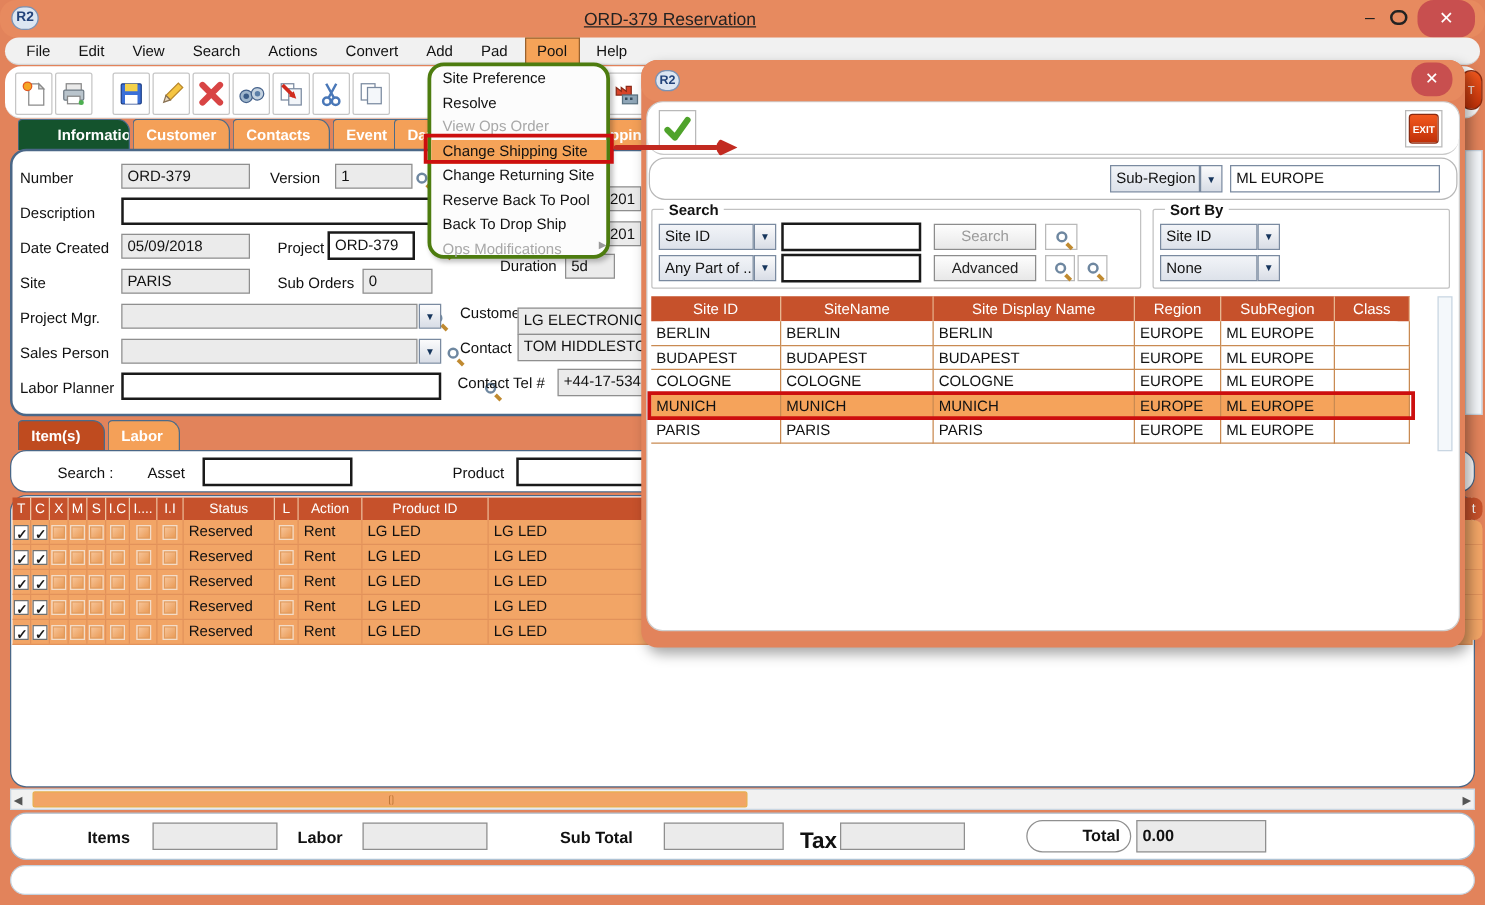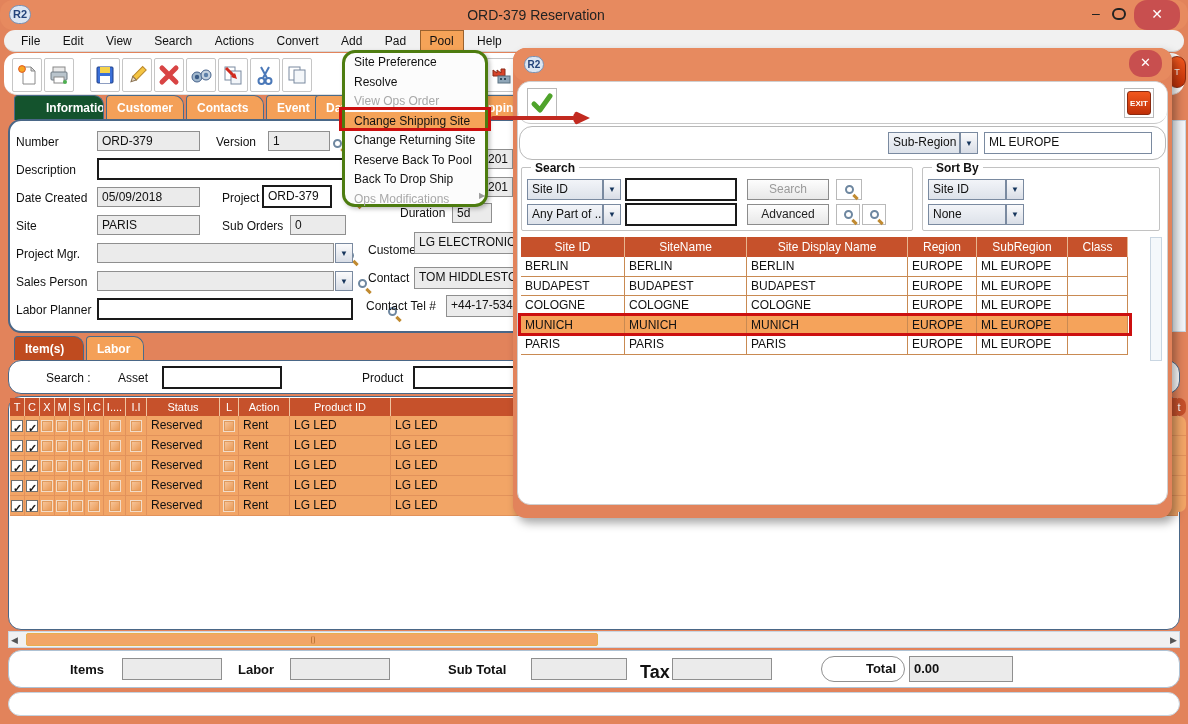--- a/index.html
+++ b/index.html
@@ -42,21 +42,21 @@
   svg{display:block;}
 </style>
 </head>
 <body>
 
 <div id="stage">
 
   
   <div class="abs" style="left:0;top:0;width:1188px;height:30px;background:#E78A5F;">
     <div class="abs" style="left:9px;top:5px;width:22px;height:19px;background:#DCE6F2;border:1px solid #7A92B4;color:#23437A;font-size:11px;font-weight:bold;text-align:center;line-height:17px;">R2</div>
-    <div class="abs" style="left:0;top:7px;width:1072px;text-align:center;font-size:14px;color:#222;">ORD-379 Reservation</div>
+    <div class="abs" style="left:0;top:7px;width:1072px;text-align:center;font-size:14px;color:#222;text-decoration:underline;">ORD-379 Reservation</div>
     <div class="abs" style="left:1082px;top:0;width:28px;height:30px;text-align:center;line-height:26px;color:#222;font-size:14px;">–</div>
     <div class="abs" style="left:1112px;top:8px;width:14px;height:12px;border:2px solid #222;"></div>
     <div class="abs" style="left:1134px;top:0;width:46px;height:30px;background:#C84F4F;color:#fff;text-align:center;line-height:28px;font-size:14px;">✕</div>
   </div>
 
   
   <div class="abs" style="left:4px;top:30px;width:1180px;height:22px;background:#F1F1F1;border-bottom:1px solid #D6D6D6;padding-left:8px;">
     <span class="menuitem">File</span>
     <span class="menuitem">Edit</span>
     <span class="menuitem">View</span>
@@ -209,21 +209,21 @@
   <div class="fld ed" style="left:97px;top:298px;width:256px;height:22px;"></div>
   <span class="mag abs" style="left:334px;top:302px;"></span>
 
   
   <div class="fld ro" style="left:452px;top:149px;width:61px;text-align:right;">5/201</div>
   <div class="fld ro" style="left:452px;top:177px;width:61px;text-align:right;">9/201</div>
   <div class="lbl" style="left:400px;top:206px;">Duration</div>
   <div class="fld ro" style="left:452px;top:203px;width:40px;">5d</div>
 
   <div class="lbl" style="left:368px;top:243px;">Customer</div>
-  <div class="fld ro" style="left:414px;top:232px;width:150px;height:22px;">LG ELECTRONIC</div>
+  <div class="fld ro" style="left:414px;top:246px;width:150px;height:22px;">LG ELECTRONIC</div>
   <div class="lbl" style="left:368px;top:271px;">Contact</div>
   <div class="fld ro" style="left:414px;top:267px;width:150px;height:22px;">TOM HIDDLESTO</div>
   <div class="lbl" style="left:366px;top:299px;">Contact Tel #</div>
   <div class="fld ro" style="left:446px;top:295px;width:120px;height:22px;">+44-17-534</div>
 
   
   <div class="ptab on" style="left:14px;width:70px;">Item(s)</div>
   <div class="ptab" style="left:86px;width:58px;">Labor</div>
 
   <div class="abs" style="left:8px;top:360px;width:1172px;height:34px;background:#fff;border:1px solid #4A6787;"></div>

